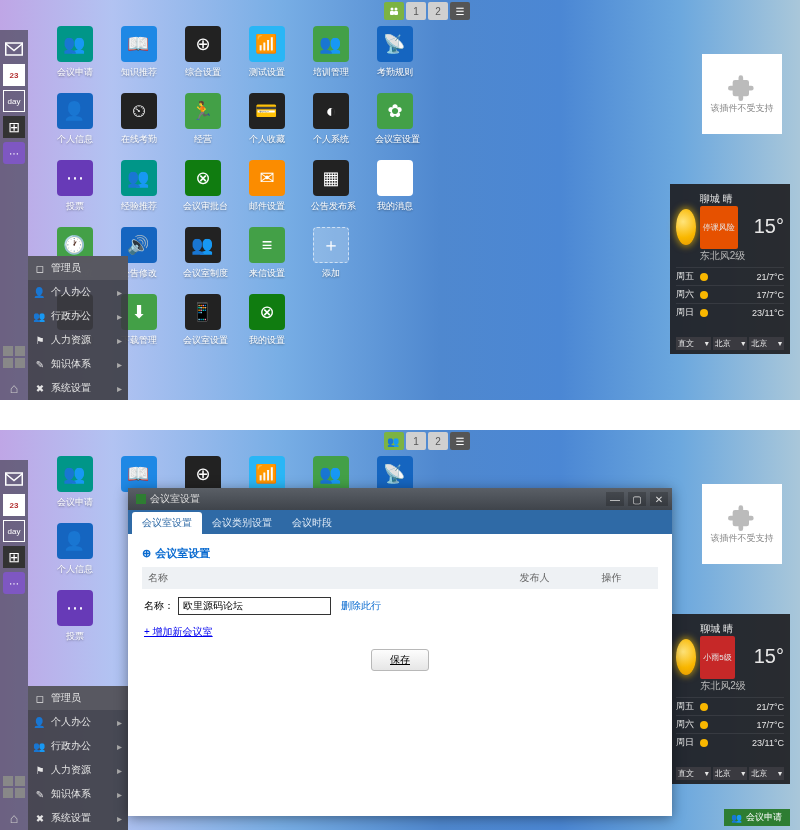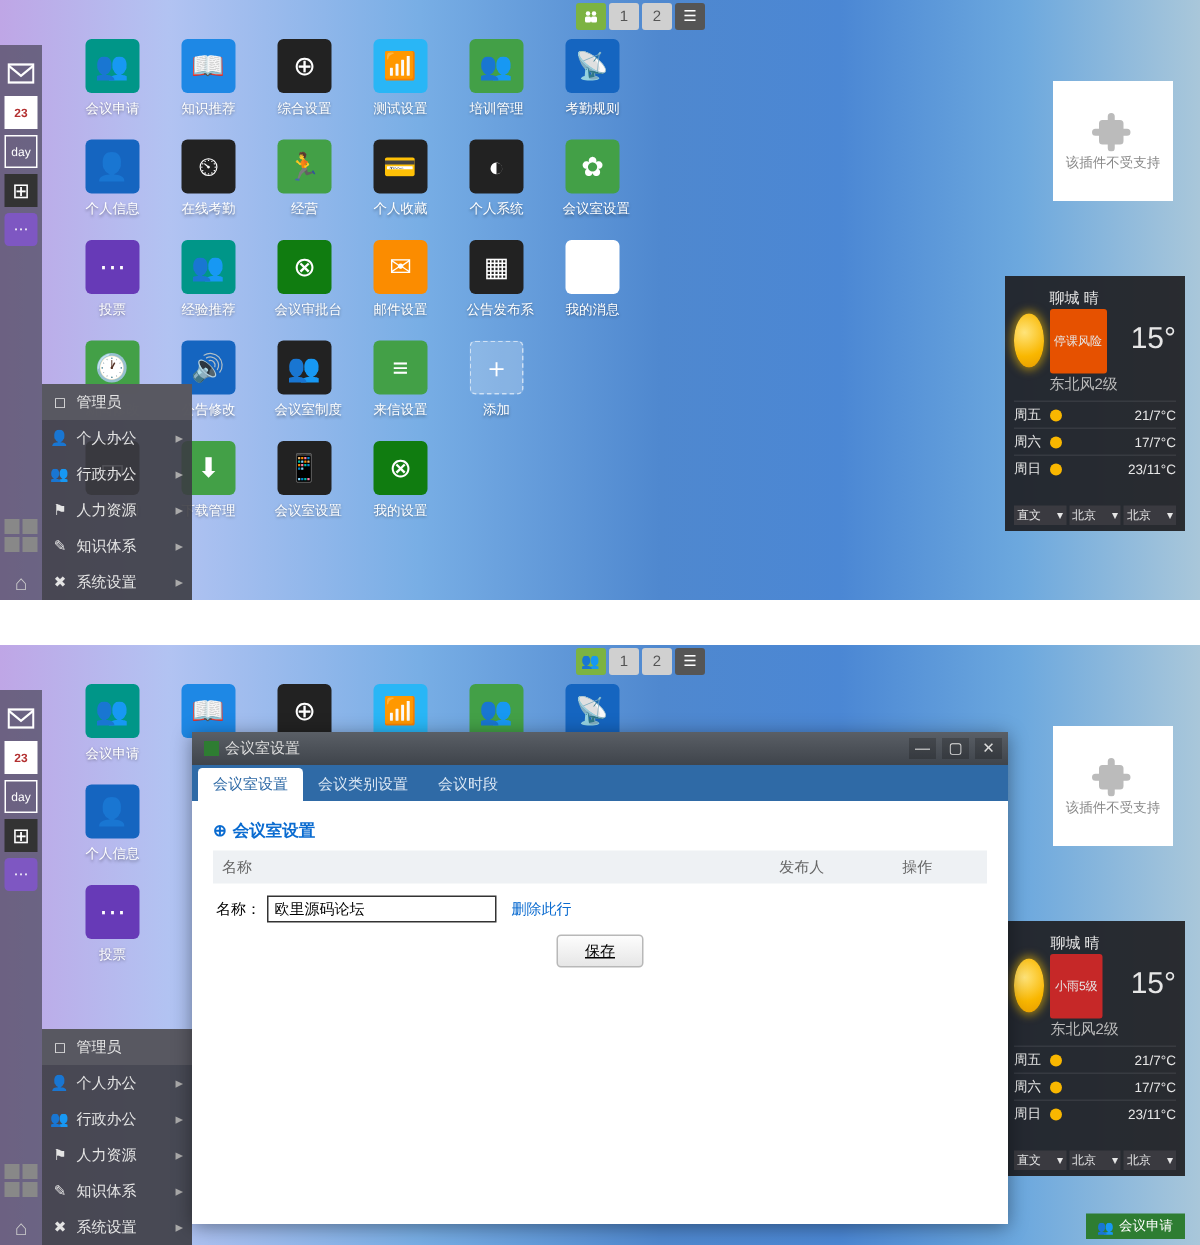--- a/index.html
+++ b/index.html
@@ -501,20 +501,21 @@
           <th>发布人</th>
           <th>操作</th>
         </tr>
       </tbody>
         </table>
       <div class="frow">
         <span>名称：</span>
         <input type="text" value="欧里源码论坛" style="">
         <a href="#">删除此行</a>
       </div>
+      <div class="addlink"><a href="#">+ 增加新会议室</a></div>
       <button class="savebtn">保存</button>
     </div>
   </div>
 
   <div class="taskbtn">
     <span>👥</span>
       <span>会议申请</span>
   </div>
 
 </div>

